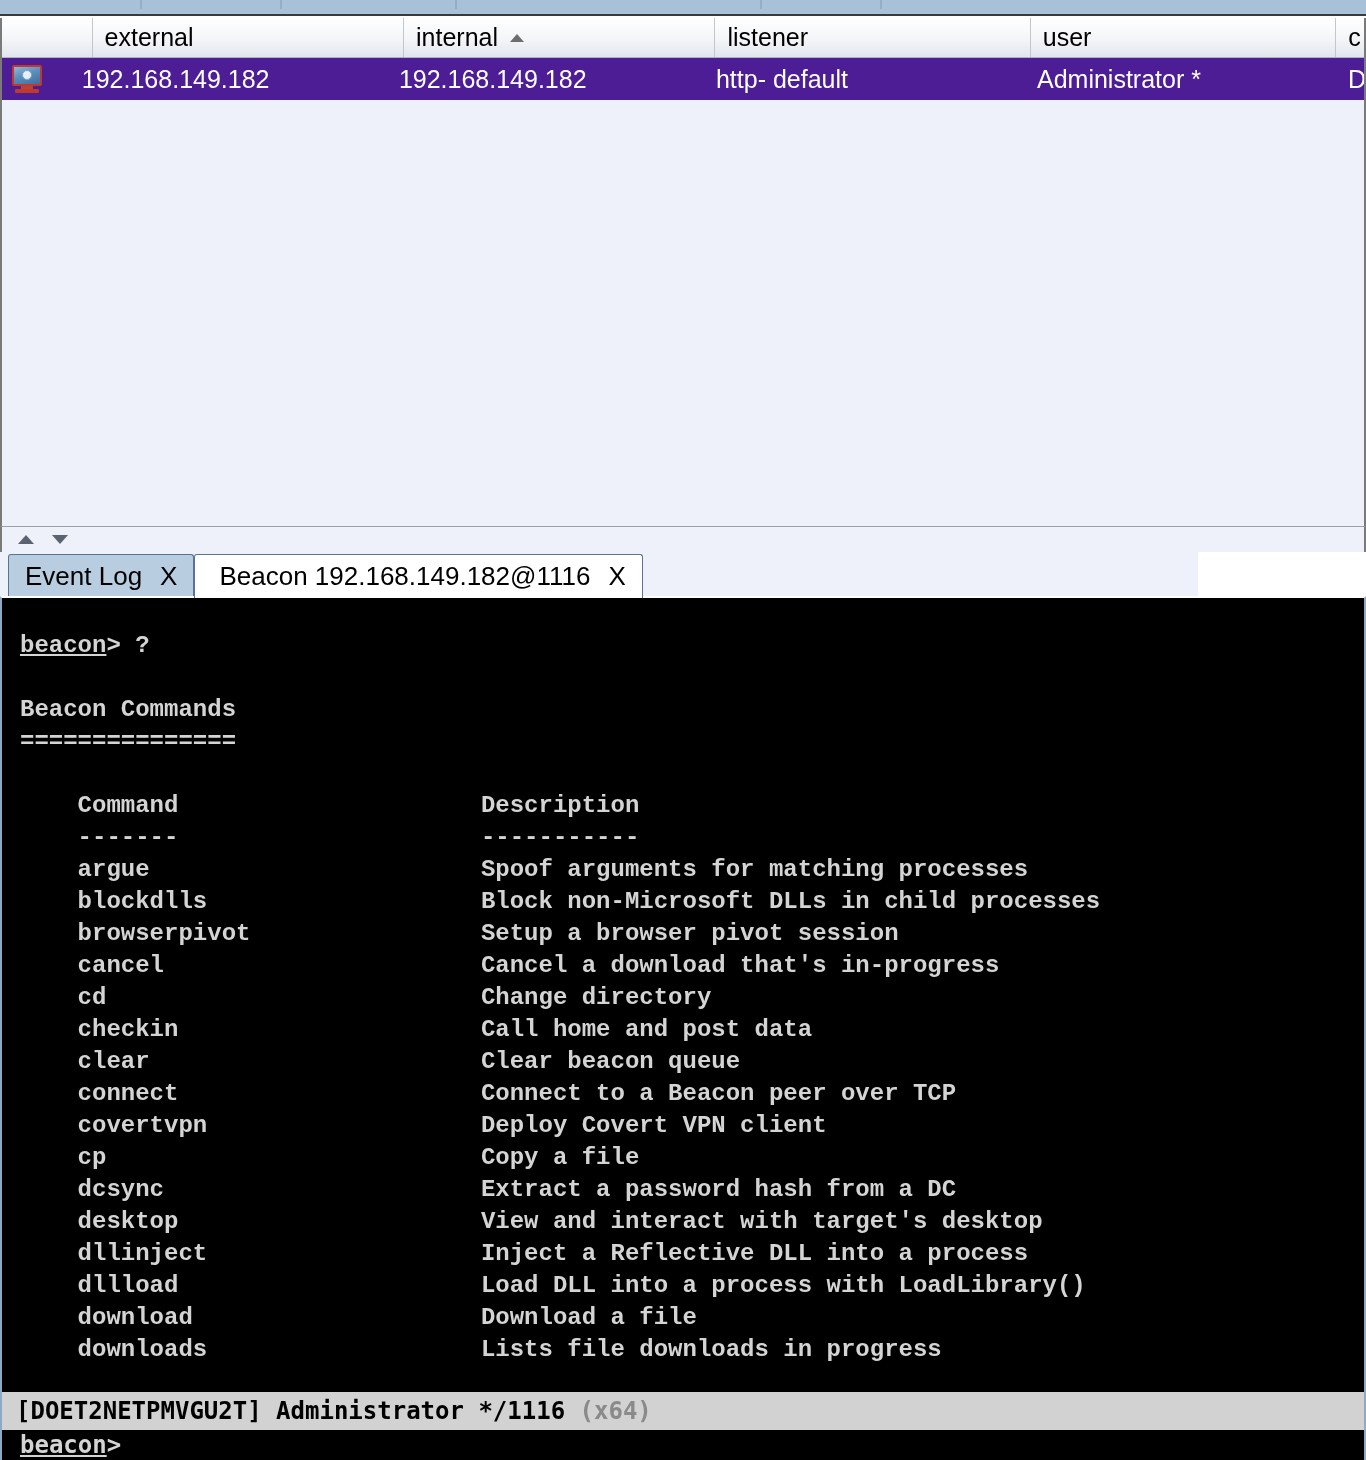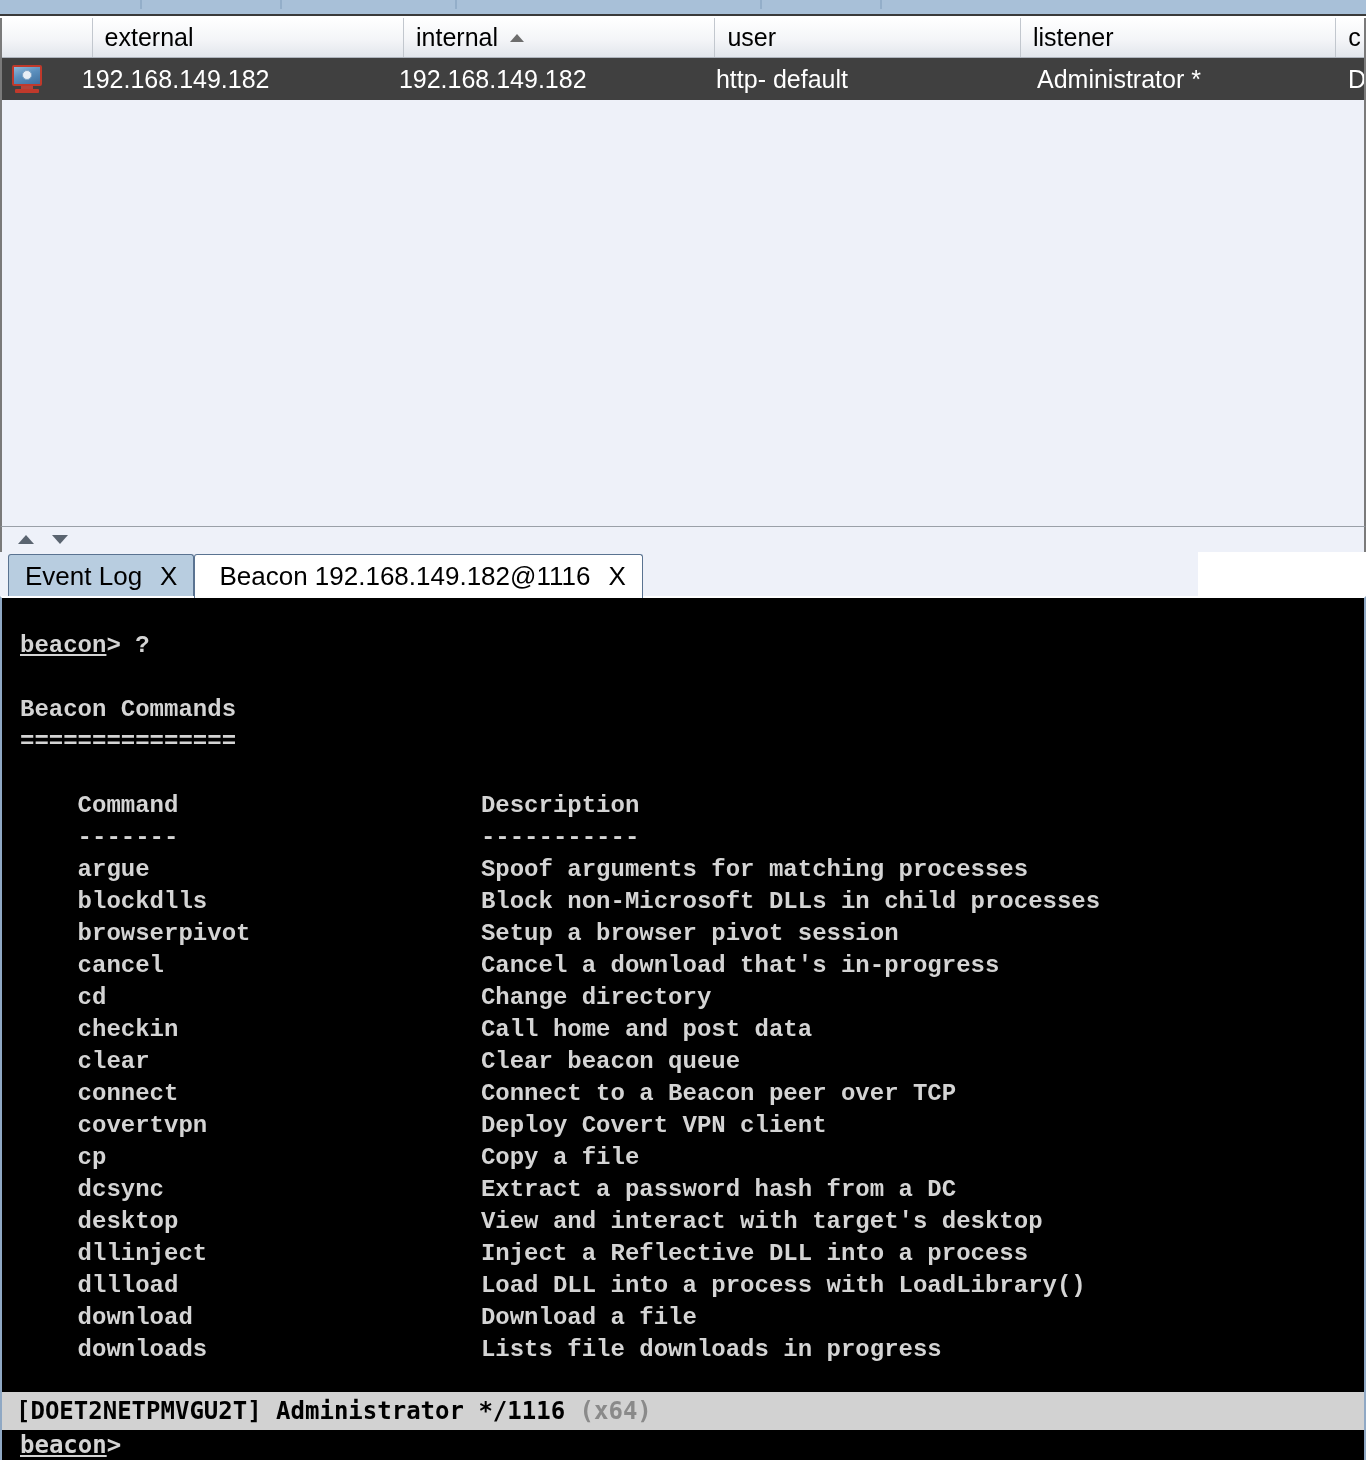--- a/index.html
+++ b/index.html
@@ -54,21 +54,21 @@
     display: inline-block;
     margin-left: 12px;
     width: 0; height: 0;
     border-left: 7px solid transparent;
     border-right: 7px solid transparent;
     border-bottom: 8px solid #6d6d6d;
   }
   #table-row {
     display: flex;
     height: 42px;
-    background: #404040;
+    background: #4c1d95;
     align-items: center;
   }
   .td {
     display: flex; align-items: center;
     padding-left: 12px;
     font-size: 25px;
     color: #ffffff;
     white-space: nowrap;
     overflow: hidden;
   }
@@ -247,26 +247,26 @@
 
     <div class="th" style="width:318px">
       <span>external</span>
     </div>
 
     <div class="th" style="width:318px">
       <span>internal</span>
       <span class="sort-arrow"></span>
     </div>
 
+    <div class="th" style="width:322px">
+      <span>listener</span>
+    </div>
+
     <div class="th" style="width:312px">
       <span>user</span>
-    </div>
-
-    <div class="th" style="width:322px">
-      <span>listener</span>
     </div>
 
     <div class="th" style="width:28px;border-right:none">
       <span>c</span>
     </div>
   </div>
 
   <div id="table-row">
     <div class="td icon-col" style="width:68px">
       <span class="host-icon">

